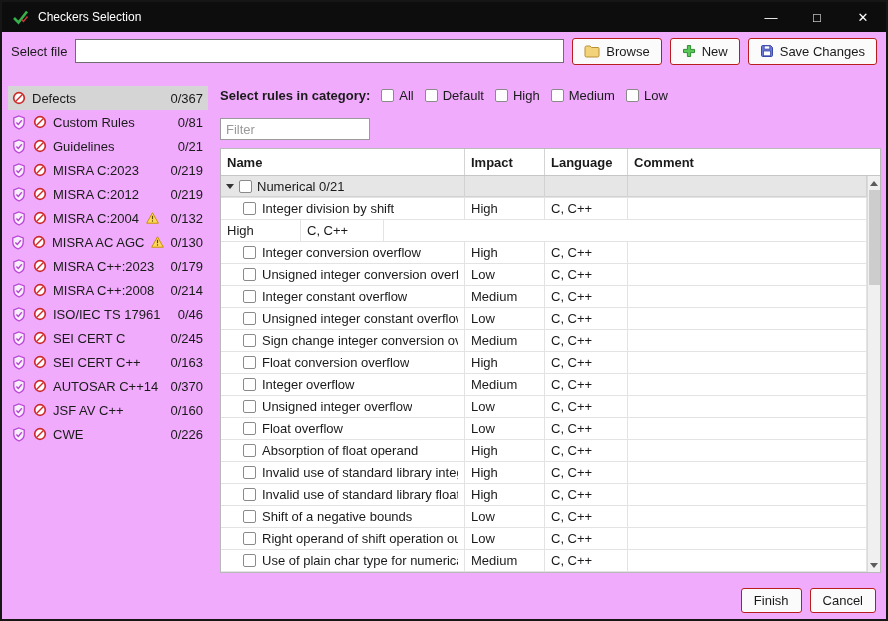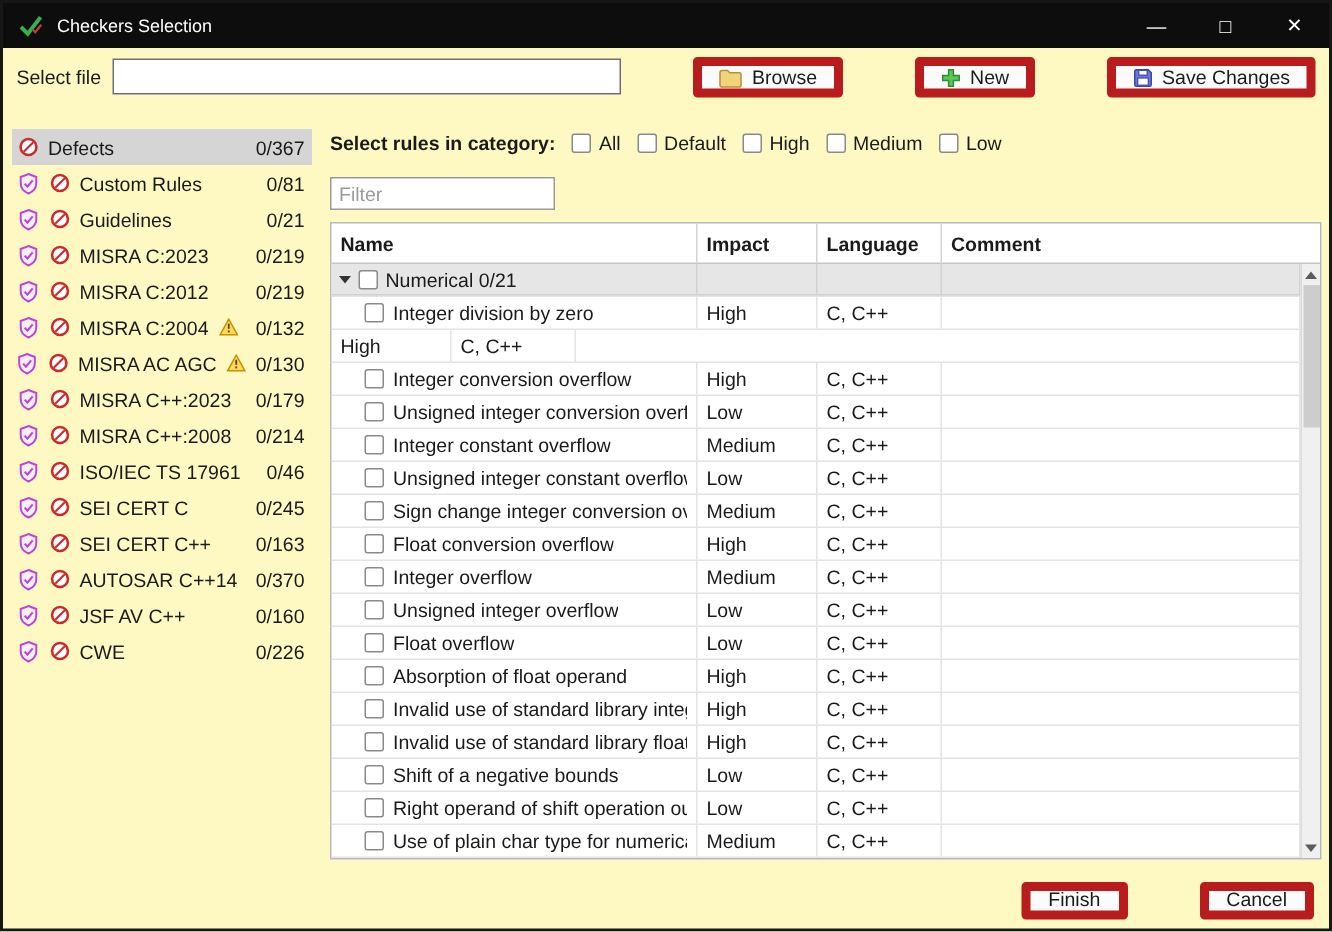--- a/index.html
+++ b/index.html
@@ -6,41 +6,41 @@
   html, body { margin: 0; padding: 0; }
   body {
     width: 888px; height: 621px;
     font-family: "Liberation Sans", "DejaVu Sans", sans-serif;
     font-size: 13px; color: #1a1a1a;
     background: #e8e8e8;
   }
   .window {
     width: 888px; height: 621px;
     border: 2px solid #161616;
-    background: #fef9c3;
+    background: #f0abfc;
     display: flex; flex-direction: column;
   }
   
   .titlebar {
     flex: 0 0 30px; height: 30px;
     background: #0d0d0d; color: #fff;
     display: flex; align-items: center;
   }
   .app-icon { width: 18px; height: 18px; margin: 0 8px 0 10px; display: flex; align-items: center; }
   .title { font-size: 12px; }
   .tspacer { flex: 1; }
   .win-btn { width: 46px; height: 30px; display: flex; align-items: center; justify-content: center; font-size: 13px; cursor: default; }
   
   .filebar { flex: 0 0 38px; display: flex; align-items: center; padding: 0 9px; gap: 8px; }
   .file-input { flex: 1; height: 24px; border: 1px solid #6e6e6e; background: #fff; padding: 0 5px; font: inherit; }
   .btn {
-    display: inline-flex; align-items: flex-end; gap: 6px;
+    display: inline-flex; align-items: center; gap: 6px;
     height: 27px; padding: 0 11px;
-    background: #fbfbfb; border: 6px solid #b91c1c; border-radius: 3px;
-    font: inherit; color: #1a1a1a; white-space: nowrap; margin-left: 40px;
+    background: #fbfbfb; border: 1px solid #b91c1c; border-radius: 3px;
+    font: inherit; color: #1a1a1a; white-space: nowrap;
   }
   .btn .icon { display: inline-flex; }
   
   .content { flex: 1; display: flex; padding: 8px 5px 0 6px; min-height: 0; }
   .sidebar { flex: 0 0 200px; width: 200px; padding-top: 8px; }
   .sidebar-item { height: 24px; display: flex; align-items: center; gap: 6px; padding: 0 5px 0 3px; justify-content: center; }
   .sidebar-item.selected { background: #d5d5d5; }
   .sb-label { white-space: nowrap; }
   .sb-count { margin-left: auto; }
   .warn-icon { display: none; }
@@ -470,21 +470,21 @@
                 <span>Numerical 0/21</span>
               </div>
               <div class="cell col-impact"></div>
               <div class="cell col-lang"></div>
               <div class="cell col-comment"></div>
             </div>
 
               <div class="row rule-row">
                 <div class="cell col-name rule-name">
                   <span class="checkbox"></span>
-                  <span class="rn-text">Integer division by zero</span>
+                  <span class="rn-text">Integer division by shift</span>
                 </div>
                 <div class="cell col-impact">High</div>
                 <div class="cell col-lang">C, C++</div>
                 <div class="cell col-comment"></div>
               </div>
 
               <div class="row rule-row">
                 <div class="cell col-impact">High</div>
                 <div class="cell col-lang">C, C++</div>
                 <div class="cell col-comment"></div>

